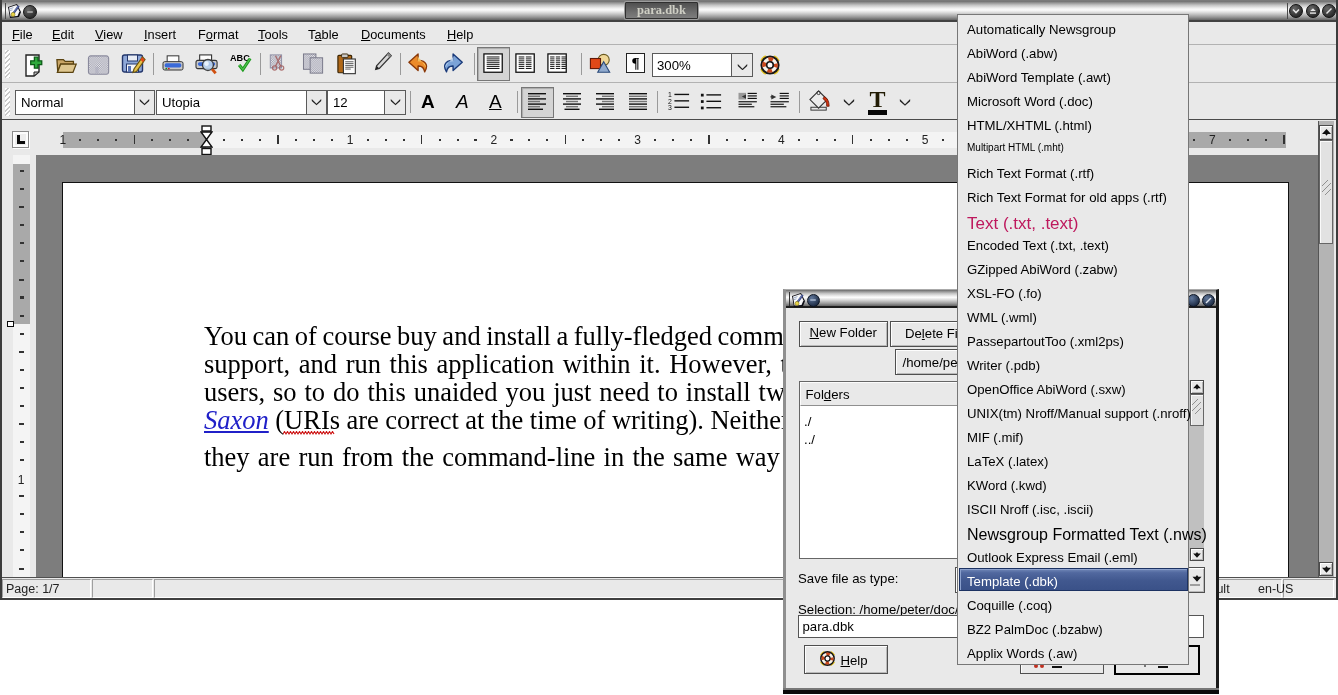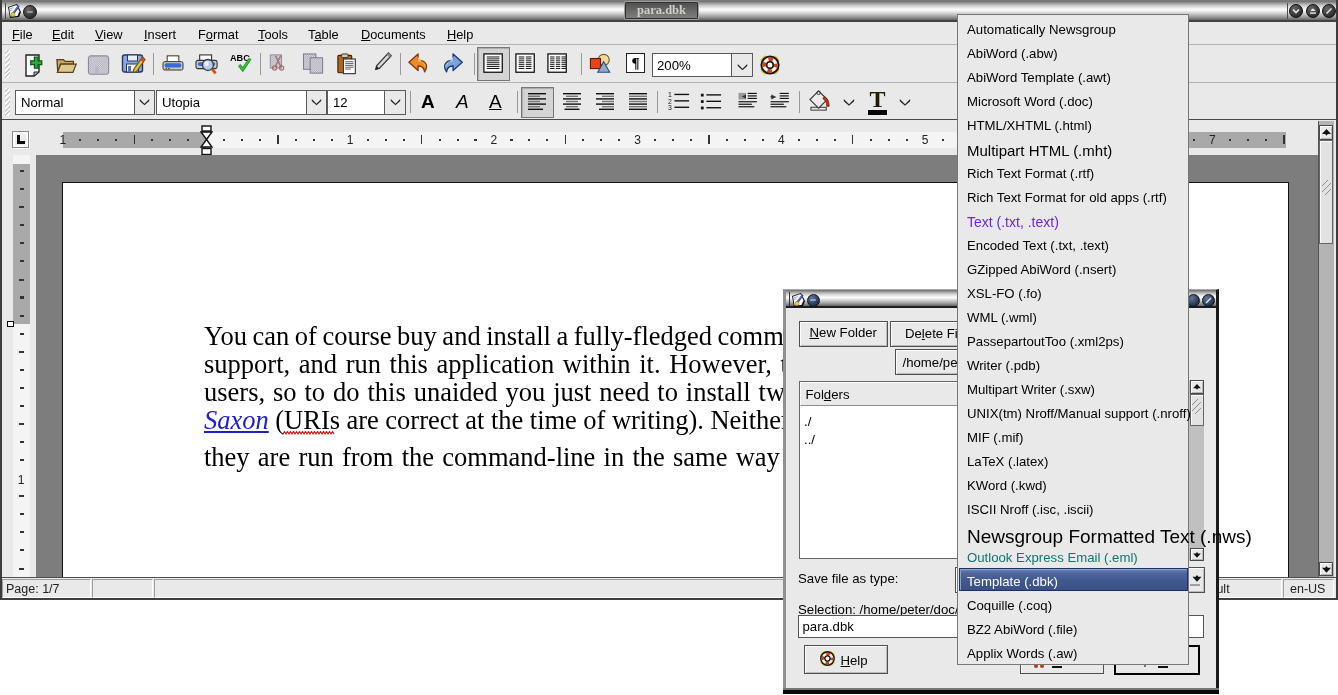--- a/index.html
+++ b/index.html
@@ -194,21 +194,21 @@
     </svg>
 <div class="sep1" style="left:581px;top:53px;height:22px"></div>
 <svg class="abs" style="left:589px;top:53px" width="23" height="22" viewBox="0 0 24 24">
       <circle cx="15.5" cy="7.5" r="6" fill="#f0d898" stroke="#6a5a20" stroke-width="1.2"></circle>
       <rect x="1" y="6" width="11" height="11" fill="#e04818" stroke="#601808" stroke-width="1.2"></rect>
       <path d="M15.5 9.5 l6.5 11.5 h-13 Z" fill="#90aace" stroke="#2a4a7a" stroke-width="1.2"></path>
     </svg>
 <div class="abs" style="left:626px;top:53px;width:19px;height:20px;background:#fdfdfd;border:1.5px solid #222"></div>
 <div class="abs" style="left:626px;top:54.5px;width:19px;height:17px;font-family:'Liberation Serif',serif;font-size:15px;font-weight:bold;color:#000;text-align:center">¶</div>
 <div class="abs combo" style="left:652px;top:53px;width:80px;height:24px"></div>
-<div class="abs" style="left:657px;top:58px;font-size:13.2px;color:#000">200%</div>
+<div class="abs" style="left:657px;top:58px;font-size:13.2px;color:#000">300%</div>
 <div class="abs cbtn" style="left:731px;top:53px;width:22px;height:24px"></div>
 <svg class="abs" style="left:737px;top:62.5px" width="11" height="7.5" viewBox="0 0 14 9">
       <path d="M1 1 L7 7 L13 1 L13 3.5 L7 9 L1 3.5 Z" fill="#222"></path>
     </svg>
 <svg class="abs" style="left:759px;top:54px" width="22" height="22" viewBox="0 0 22 22">
       <g stroke="#e3c01c" stroke-width="3.2" fill="none">
         <path d="M19.34 7.11 A9.2 9.2 0 0 0 14.89 2.66 M7.11 2.66 A9.2 9.2 0 0 0 2.66 7.11 M2.66 14.89 A9.2 9.2 0 0 0 7.11 19.34 M14.89 19.34 A9.2 9.2 0 0 0 19.34 14.89"></path>
       </g>
       <circle cx="11" cy="11" r="8.6" fill="#f7f3ea" stroke="#181818" stroke-width="2"></circle>
       <circle cx="11" cy="11" r="5.5" fill="none" stroke="#c8481c" stroke-width="4.6" stroke-dasharray="4.32 4.32" stroke-dashoffset="2.16"></circle>
@@ -479,21 +479,21 @@
     <path d="M4.5 6.8 L0 1.8 L3.2 1.8 L4.5 0 L5.8 1.8 L9 1.8 Z" fill="#111"></path>
   </svg>
 <div class="abs" style="left:0;top:577px;width:1338px;height:23px;background:#e9e9e9;border-top:1.4px solid #4f4f4f;border-bottom:2.4px solid #3f3f3f"></div>
 <div class="abs" style="left:2px;top:579.4px;width:89px;height:18.5px;background:#e9e9e9;border:1px solid #9f9f9f;border-right-color:#fff;border-bottom-color:#fff"></div>
 <div class="abs" style="left:6px;top:581.5px;font-size:12.5px;color:#222">Page: 1/7</div>
 <div class="abs" style="left:92px;top:579.4px;width:61px;height:18.5px;background:#e9e9e9;border:1px solid #9f9f9f;border-right-color:#fff;border-bottom-color:#fff"></div>
 <div class="abs" style="left:154px;top:579.4px;width:1024px;height:18.5px;background:#e9e9e9;border:1px solid #9f9f9f;border-right-color:#fff;border-bottom-color:#fff"></div>
 <div class="abs" style="left:1179px;top:579.4px;width:103px;height:18.5px;background:#e9e9e9;border:1px solid #9f9f9f;border-right-color:#fff;border-bottom-color:#fff"></div>
 <div class="abs" style="left:1190px;top:581.5px;font-size:12.5px;color:#222">Default</div>
 <div class="abs" style="left:1283px;top:579.4px;width:51px;height:18.5px;background:#e9e9e9;border:1px solid #9f9f9f;border-right-color:#fff;border-bottom-color:#fff"></div>
-<div class="abs" style="left:1290px;top:581.5px;font-size:12.5px;color:#222">en-US</div>
+<div class="abs" style="left:1258px;top:581.5px;font-size:12.5px;color:#222">en-US</div>
 <div class="abs" style="left:0;top:0;width:2px;height:600px;background:#3c3c3c"></div>
 <div class="abs" style="left:1335.5px;top:0;width:2.5px;height:600px;background:#3c3c3c"></div>
 <div class="abs" style="left:783px;top:289px;width:436px;height:406px">
 <div class="abs" style="left:0;top:0;width:436px;height:400px;background:#e9e9e9;border-left:3px solid #8f8f8f;border-right:3px solid #1a1a1a;border-top:1px solid #aaa"></div>
 <div class="abs" style="left:0;top:399px;width:436px;height:5.5px;background:linear-gradient(#777 0 30%,#0a0a0a 30% 100%)"></div>
 <div class="abs titlegrad" style="left:3px;top:1px;width:430px;height:18px;border-bottom:2.4px solid #1d1d1d"></div>
 <div class="abs" style="left:5.5px;top:3px;width:1px;height:14px;background:#333"></div>
 <div class="abs" style="left:7.5px;top:2.5px"><svg width="15" height="16" viewBox="0 0 15 16">
         <path d="M1 4 L10 1 L14 9 L12 14 L3 15 Z" fill="#0c0c14"></path>
         <path d="M2 4.5 L9.5 2 L12.5 8.5 L10.5 13 L3.5 13.5 Z" fill="#f3f3f5"></path>
@@ -563,35 +563,35 @@
 <div class="abs" style="left:331px;top:355.5px;width:86px;height:30px;background:#e9e9e9;border:2.4px solid #000"></div>
 <div class="abs" style="left:361px;top:376px;width:2.4px;height:2.4px;background:#777"></div>
 <div class="abs" style="left:375px;top:376.5px;width:10px;height:2.6px;background:#111"></div>
 </div>
 <div class="abs" style="left:957px;top:14px;width:232px;height:651px;background:#e9e9e9;border:1px solid #777">
 <div class="abs" style="left:9px;top:6.7px;font-size:13.2px;color:#000;white-space:nowrap">Automatically Newsgroup</div>
 <div class="abs" style="left:9px;top:30.7px;font-size:13.2px;color:#000;white-space:nowrap">AbiWord (.abw)</div>
 <div class="abs" style="left:9px;top:54.7px;font-size:13.2px;color:#000;white-space:nowrap">AbiWord Template (.awt)</div>
 <div class="abs" style="left:9px;top:78.7px;font-size:13.2px;color:#000;white-space:nowrap">Microsoft Word (.doc)</div>
 <div class="abs" style="left:9px;top:102.7px;font-size:13.2px;color:#000;white-space:nowrap">HTML/XHTML (.html)</div>
-<div class="abs" style="left:9px;top:126.7px;font-size:15px;color:#000;white-space:nowrap">Multipart HTML (.mht)</div>
+<div class="abs" style="left:9px;top:126.7px;font-size:10px;color:#000;white-space:nowrap">Multipart HTML (.mht)</div>
 <div class="abs" style="left:9px;top:150.7px;font-size:13.2px;color:#000;white-space:nowrap">Rich Text Format (.rtf)</div>
 <div class="abs" style="left:9px;top:174.7px;font-size:13.2px;color:#000;white-space:nowrap">Rich Text Format for old apps (.rtf)</div>
-<div class="abs" style="left:9px;top:198.7px;font-size:14px;color:#6d28d9;white-space:nowrap">Text (.txt, .text)</div>
+<div class="abs" style="left:9px;top:198.7px;font-size:17px;color:#be185d;white-space:nowrap">Text (.txt, .text)</div>
 <div class="abs" style="left:9px;top:222.7px;font-size:13.2px;color:#000;white-space:nowrap">Encoded Text (.txt, .text)</div>
-<div class="abs" style="left:9px;top:246.7px;font-size:13.2px;color:#000;white-space:nowrap">GZipped AbiWord (.nsert)</div>
+<div class="abs" style="left:9px;top:246.7px;font-size:13.2px;color:#000;white-space:nowrap">GZipped AbiWord (.zabw)</div>
 <div class="abs" style="left:9px;top:270.7px;font-size:13.2px;color:#000;white-space:nowrap">XSL-FO (.fo)</div>
 <div class="abs" style="left:9px;top:294.7px;font-size:13.2px;color:#000;white-space:nowrap">WML (.wml)</div>
 <div class="abs" style="left:9px;top:318.7px;font-size:13.2px;color:#000;white-space:nowrap">PassepartoutToo (.xml2ps)</div>
 <div class="abs" style="left:9px;top:342.7px;font-size:13.2px;color:#000;white-space:nowrap">Writer (.pdb)</div>
-<div class="abs" style="left:9px;top:366.7px;font-size:13.2px;color:#000;white-space:nowrap">Multipart Writer (.sxw)</div>
+<div class="abs" style="left:9px;top:366.7px;font-size:13.2px;color:#000;white-space:nowrap">OpenOffice AbiWord (.sxw)</div>
 <div class="abs" style="left:9px;top:390.7px;font-size:13.2px;color:#000;white-space:nowrap">UNIX(tm) Nroff/Manual support (.nroff)</div>
 <div class="abs" style="left:9px;top:414.7px;font-size:13.2px;color:#000;white-space:nowrap">MIF (.mif)</div>
 <div class="abs" style="left:9px;top:438.7px;font-size:13.2px;color:#000;white-space:nowrap">LaTeX (.latex)</div>
 <div class="abs" style="left:9px;top:462.7px;font-size:13.2px;color:#000;white-space:nowrap">KWord (.kwd)</div>
 <div class="abs" style="left:9px;top:486.7px;font-size:13.2px;color:#000;white-space:nowrap">ISCII Nroff (.isc, .iscii)</div>
-<div class="abs" style="left:9px;top:510.7px;font-size:19px;color:#000;white-space:nowrap">Newsgroup Formatted Text (.nws)</div>
-<div class="abs" style="left:9px;top:534.7px;font-size:13.2px;color:#0f766e;white-space:nowrap">Outlook Express Email (.eml)</div>
+<div class="abs" style="left:9px;top:510.7px;font-size:16px;color:#000;white-space:nowrap">Newsgroup Formatted Text (.nws)</div>
+<div class="abs" style="left:9px;top:534.7px;font-size:13.2px;color:#000000;white-space:nowrap">Outlook Express Email (.eml)</div>
 <div class="abs" style="left:0.5px;top:552.5px;width:229px;height:23.5px;background:linear-gradient(to bottom,#7288b8 0%,#51689f 18%,#41588f 55%,#3a5188 100%);border:1px solid #1c3262;box-shadow:inset 1px 1px 0 #8ba0cc"></div>
 <div class="abs" style="left:9px;top:558.7px;font-size:13.2px;color:#fff;white-space:nowrap">Template (.dbk)</div>
 <div class="abs" style="left:9px;top:582.7px;font-size:13.2px;color:#000;white-space:nowrap">Coquille (.coq)</div>
-<div class="abs" style="left:9px;top:606.7px;font-size:13.2px;color:#000;white-space:nowrap">BZ2 AbiWord (.file)</div>
+<div class="abs" style="left:9px;top:606.7px;font-size:13.2px;color:#000;white-space:nowrap">BZ2 PalmDoc (.bzabw)</div>
 <div class="abs" style="left:9px;top:630.7px;font-size:13.2px;color:#000;white-space:nowrap">Applix Words (.aw)</div>
 </div>
 </body></html>

